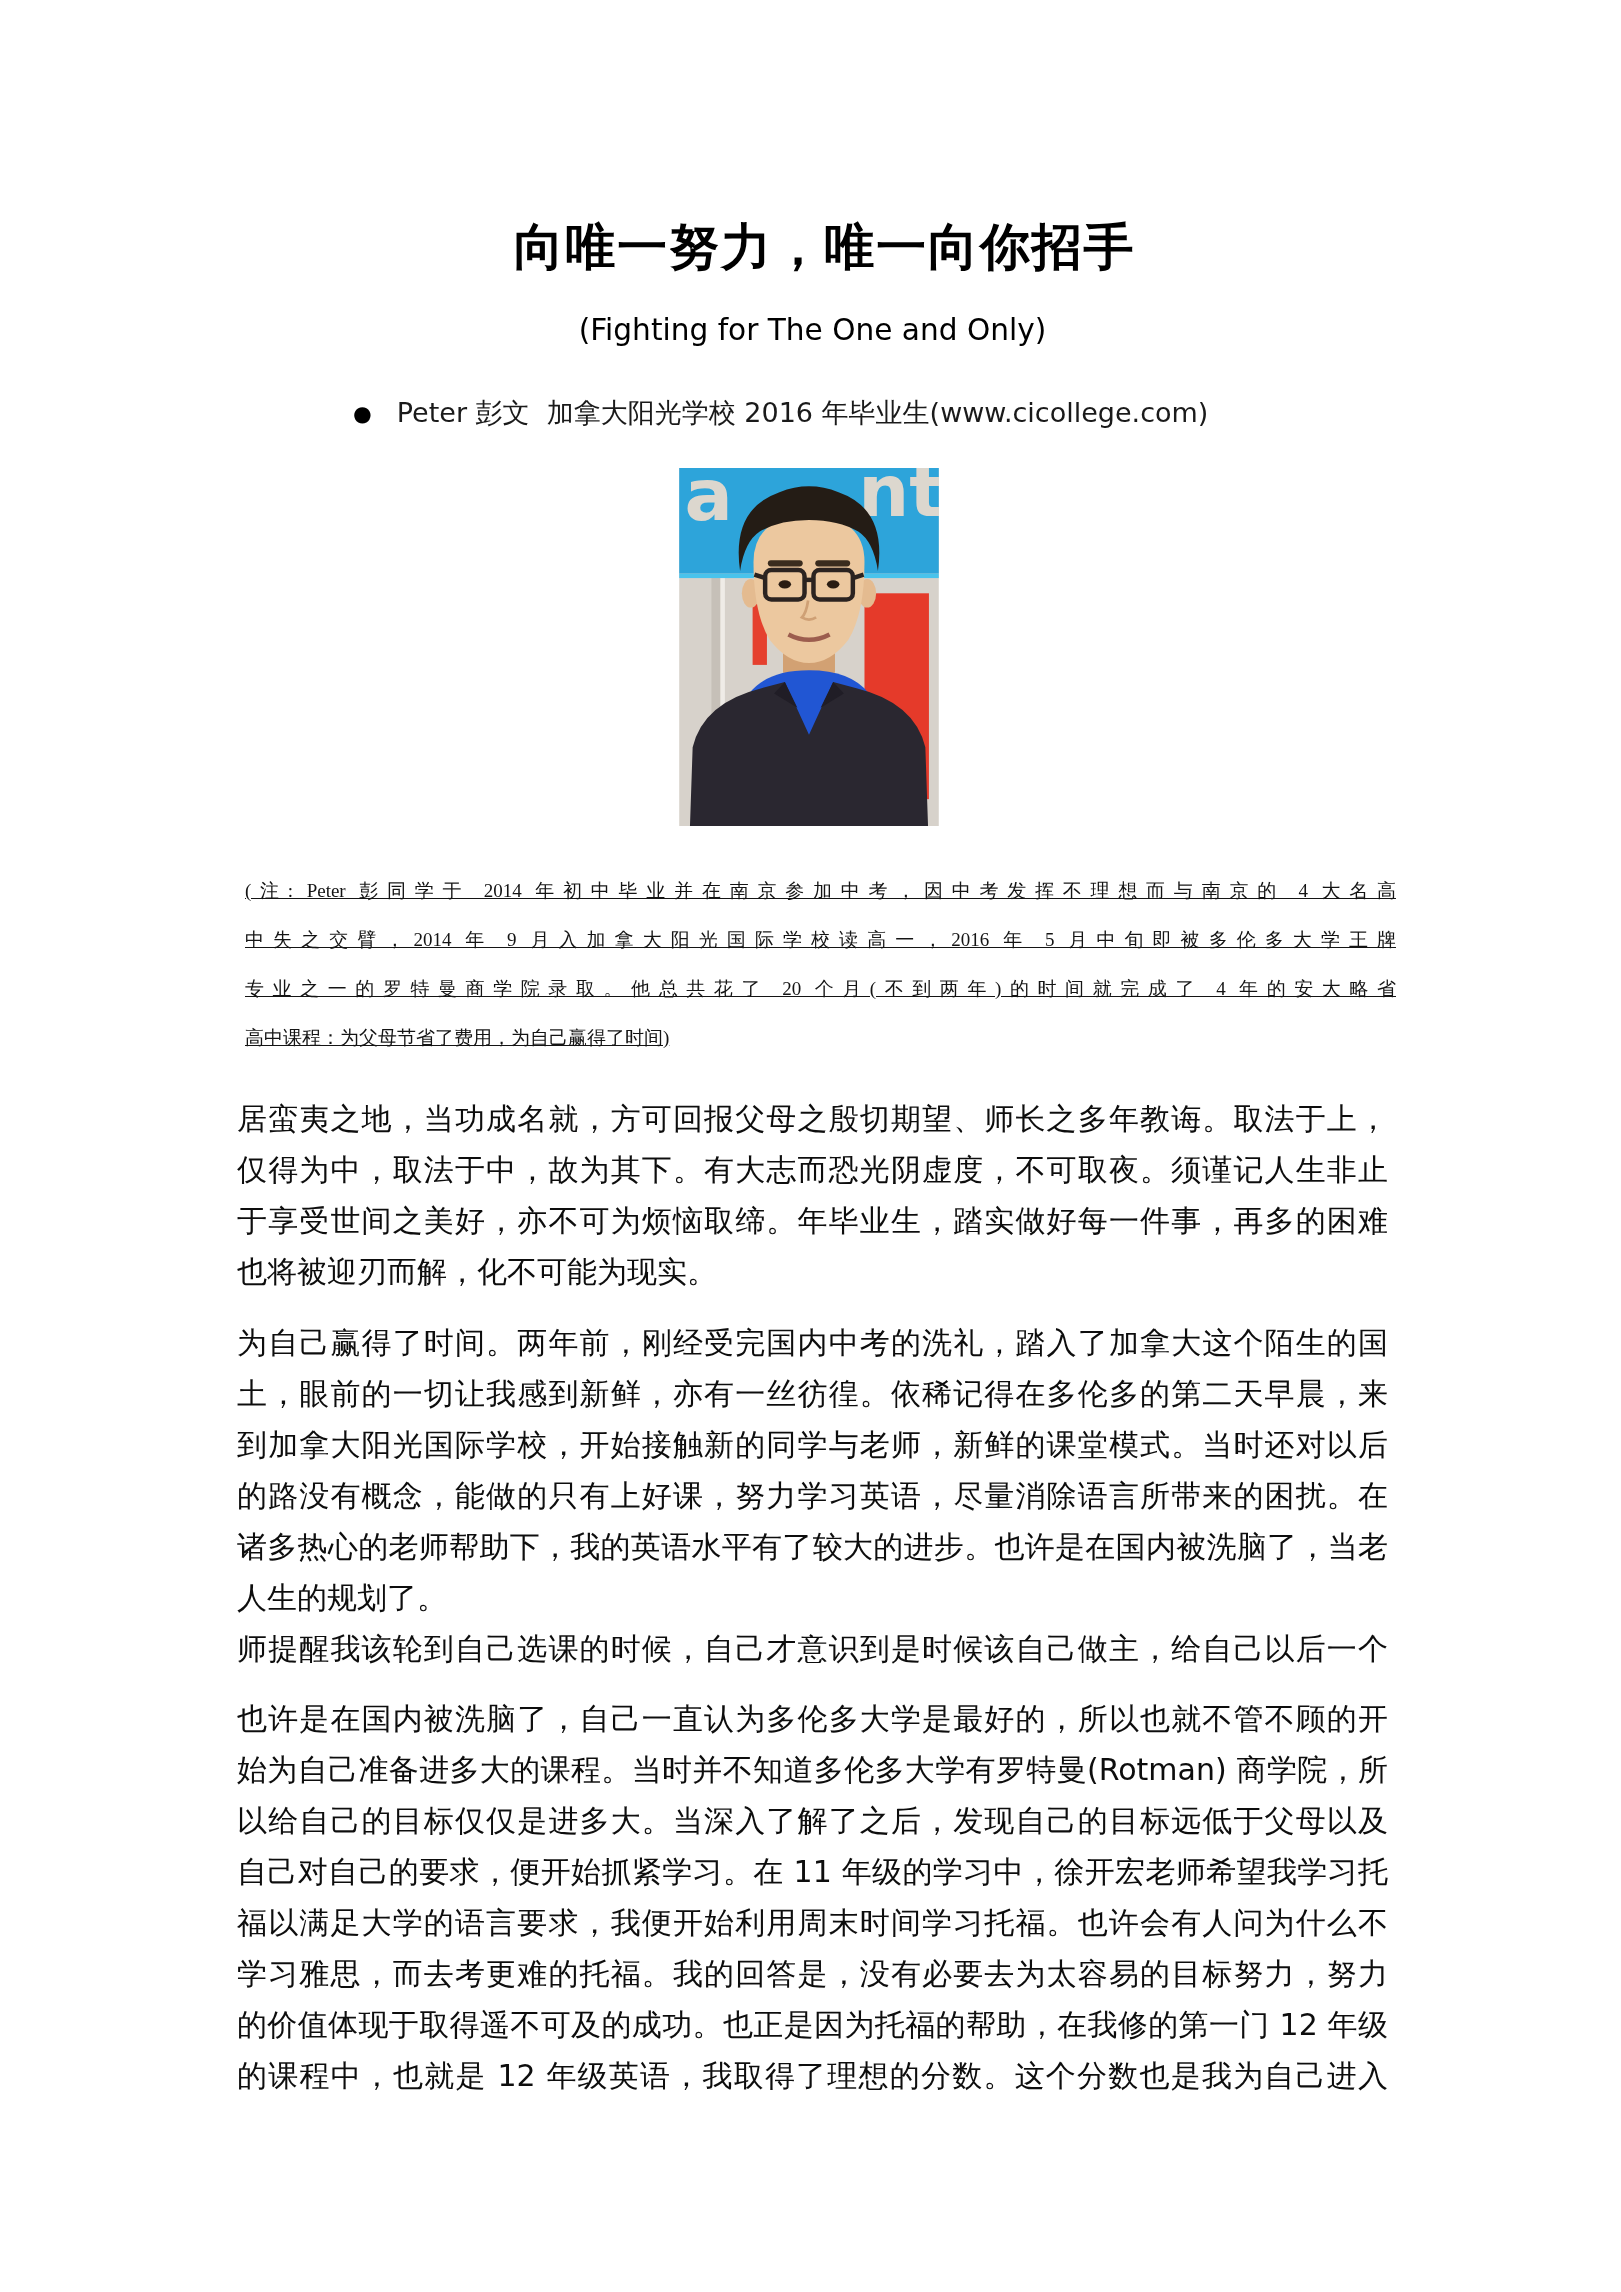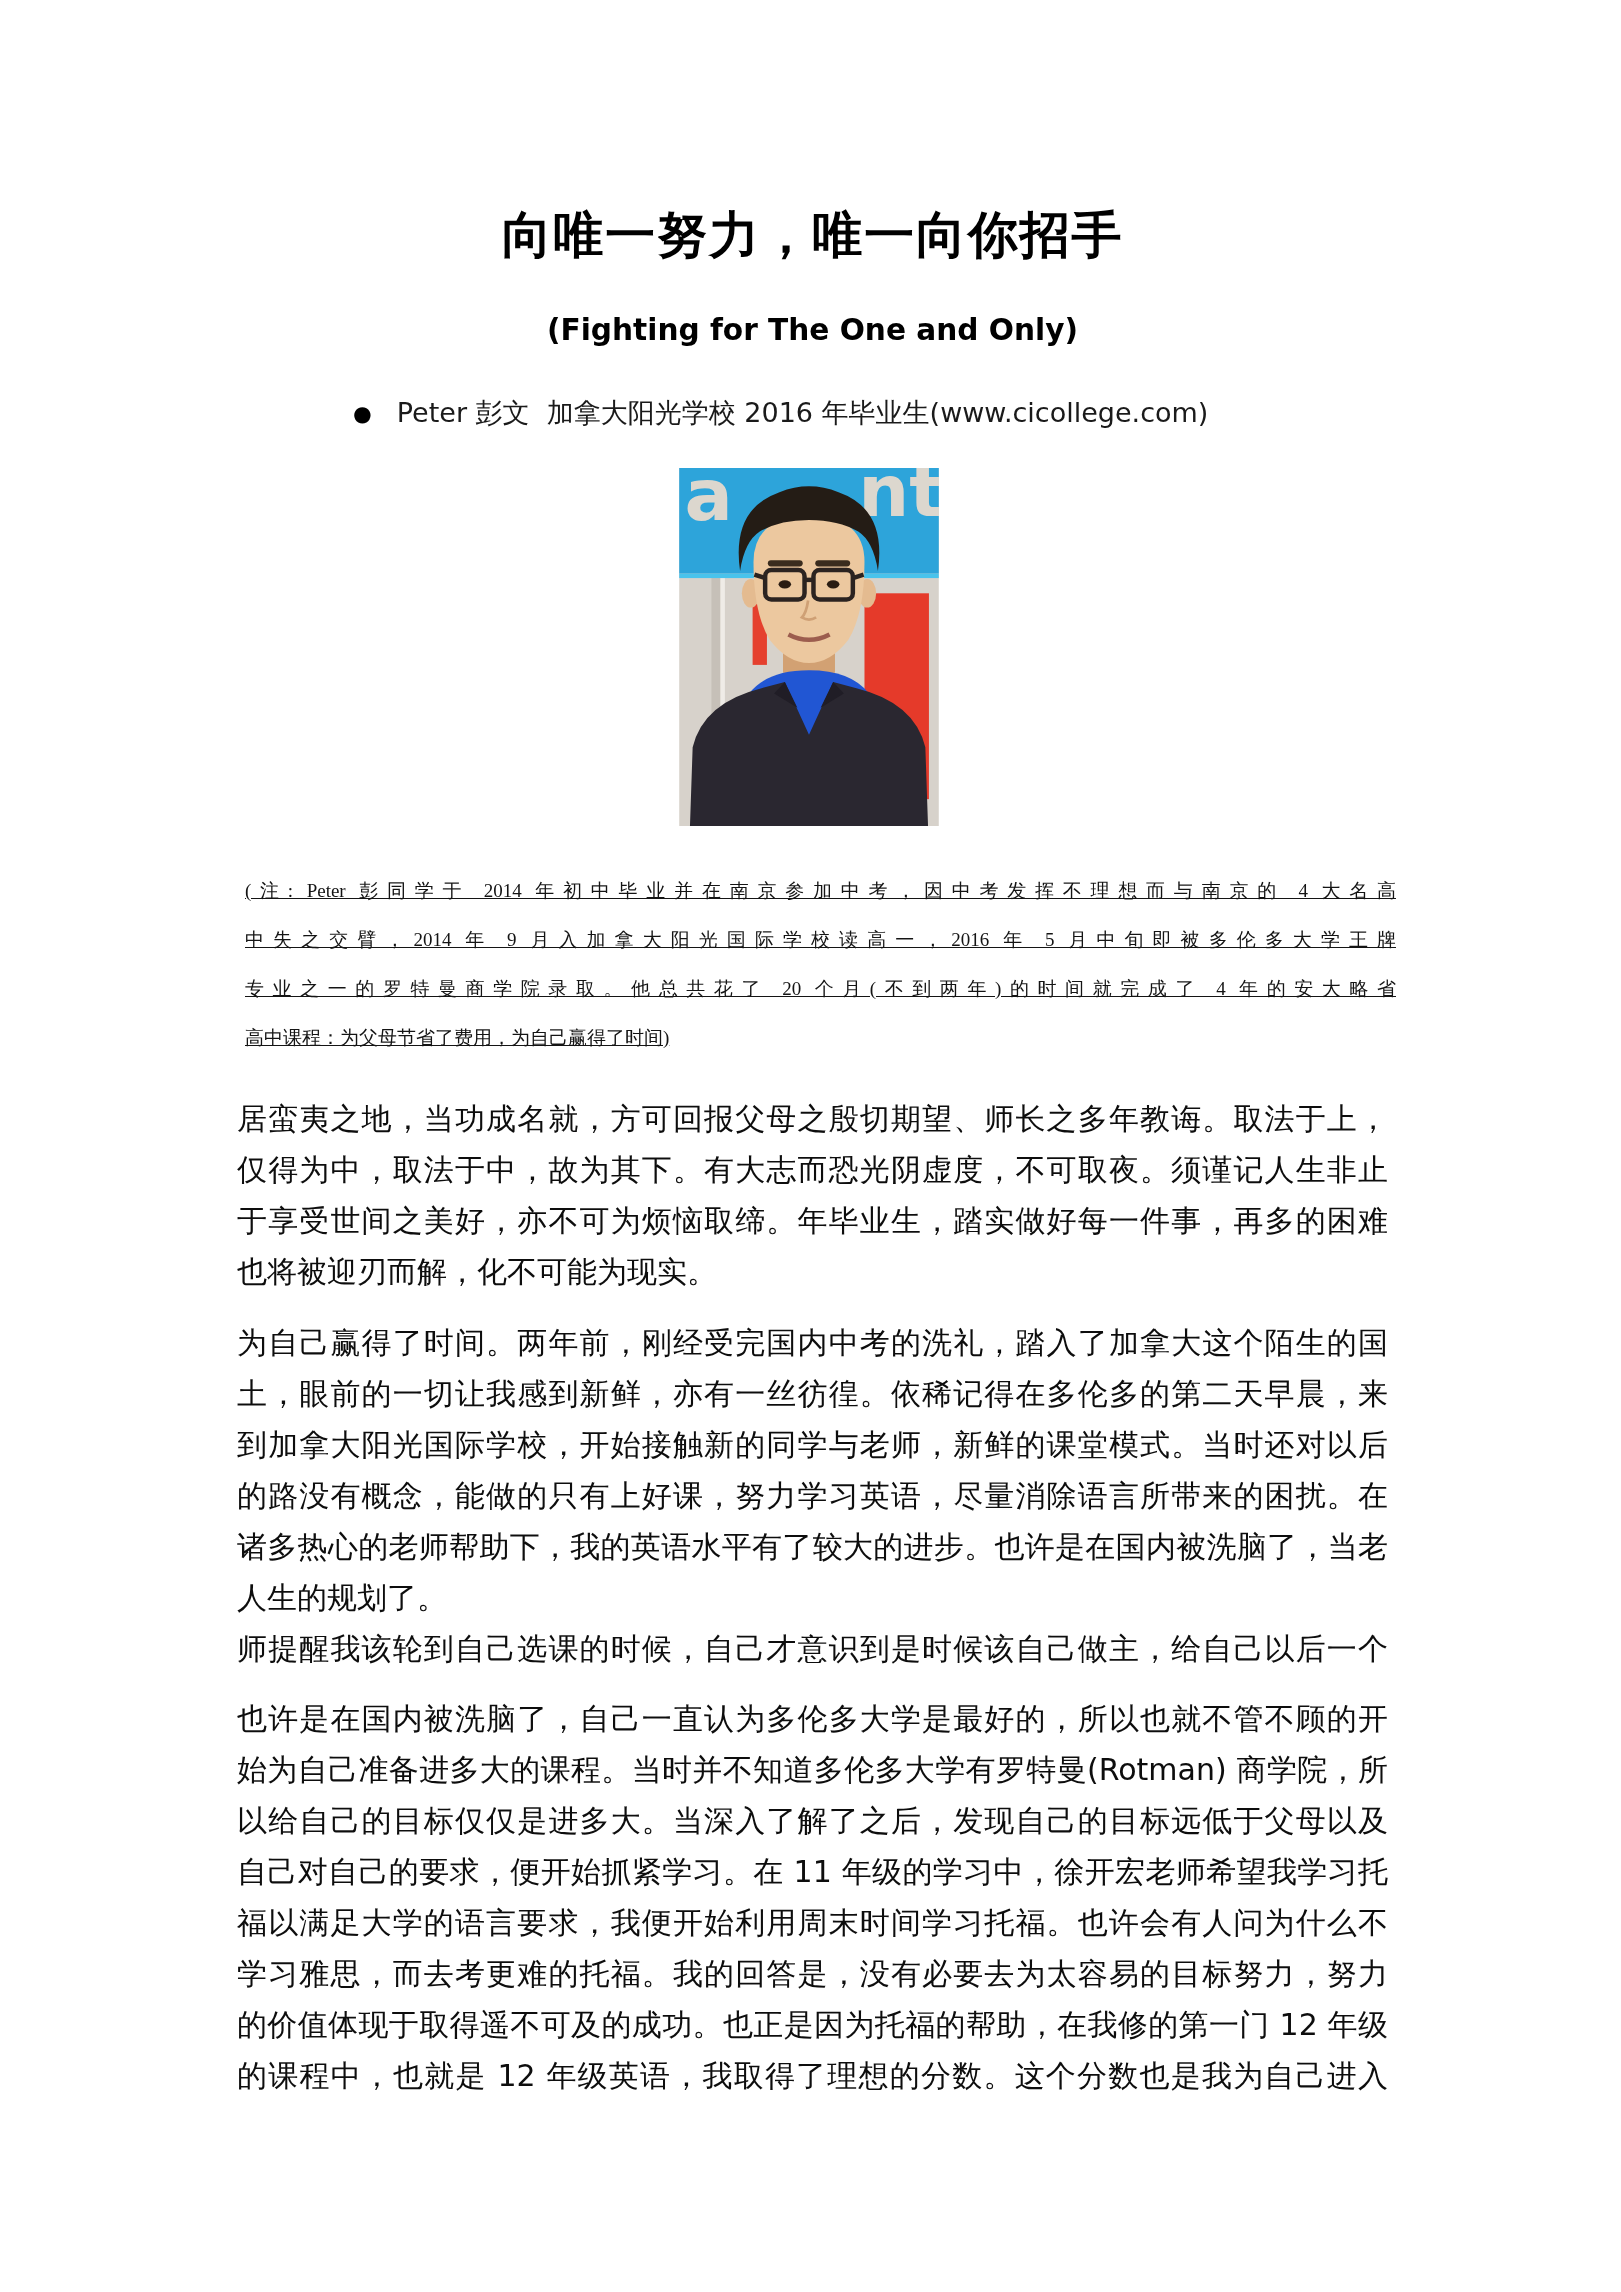--- a/index.html
+++ b/index.html
@@ -9,28 +9,28 @@
     position: relative;
     font-family: "DejaVu Sans", "Liberation Sans", sans-serif;
     color: #111111;
   }
   .page {
     position: absolute; left: 237px; top: 0;
     width: 1151px; height: 2293px;
   }
   .title {
     position: absolute; top: 202px; left: 0; width: 100%;
-    margin: 0; text-align: center;
+    margin: 12px; text-align: center;
     font-size: 50px; font-weight: 700; letter-spacing: 1.8px;
     color: #000;
   }
   .subtitle {
     position: absolute; top: 313px; left: 0; width: 100%;
     margin: 0; text-align: center;
-    font-size: 29.6px; font-weight: 700; color: #000;
+    font-size: 29.6px; font-weight: 400; color: #000;
   }
   .byline {
     position: absolute; top: 395px; left: 116px;
     display: flex; align-items: center;
     font-size: 27px; color: #1a1a1a; white-space: pre;
   }
   .byline .bullet { font-size: 21.5px; margin-right: 25px; color: #000; }
   .photo {
     position: absolute; top: 468px; left: 442px;
     width: 260px; height: 358px; overflow: hidden;

